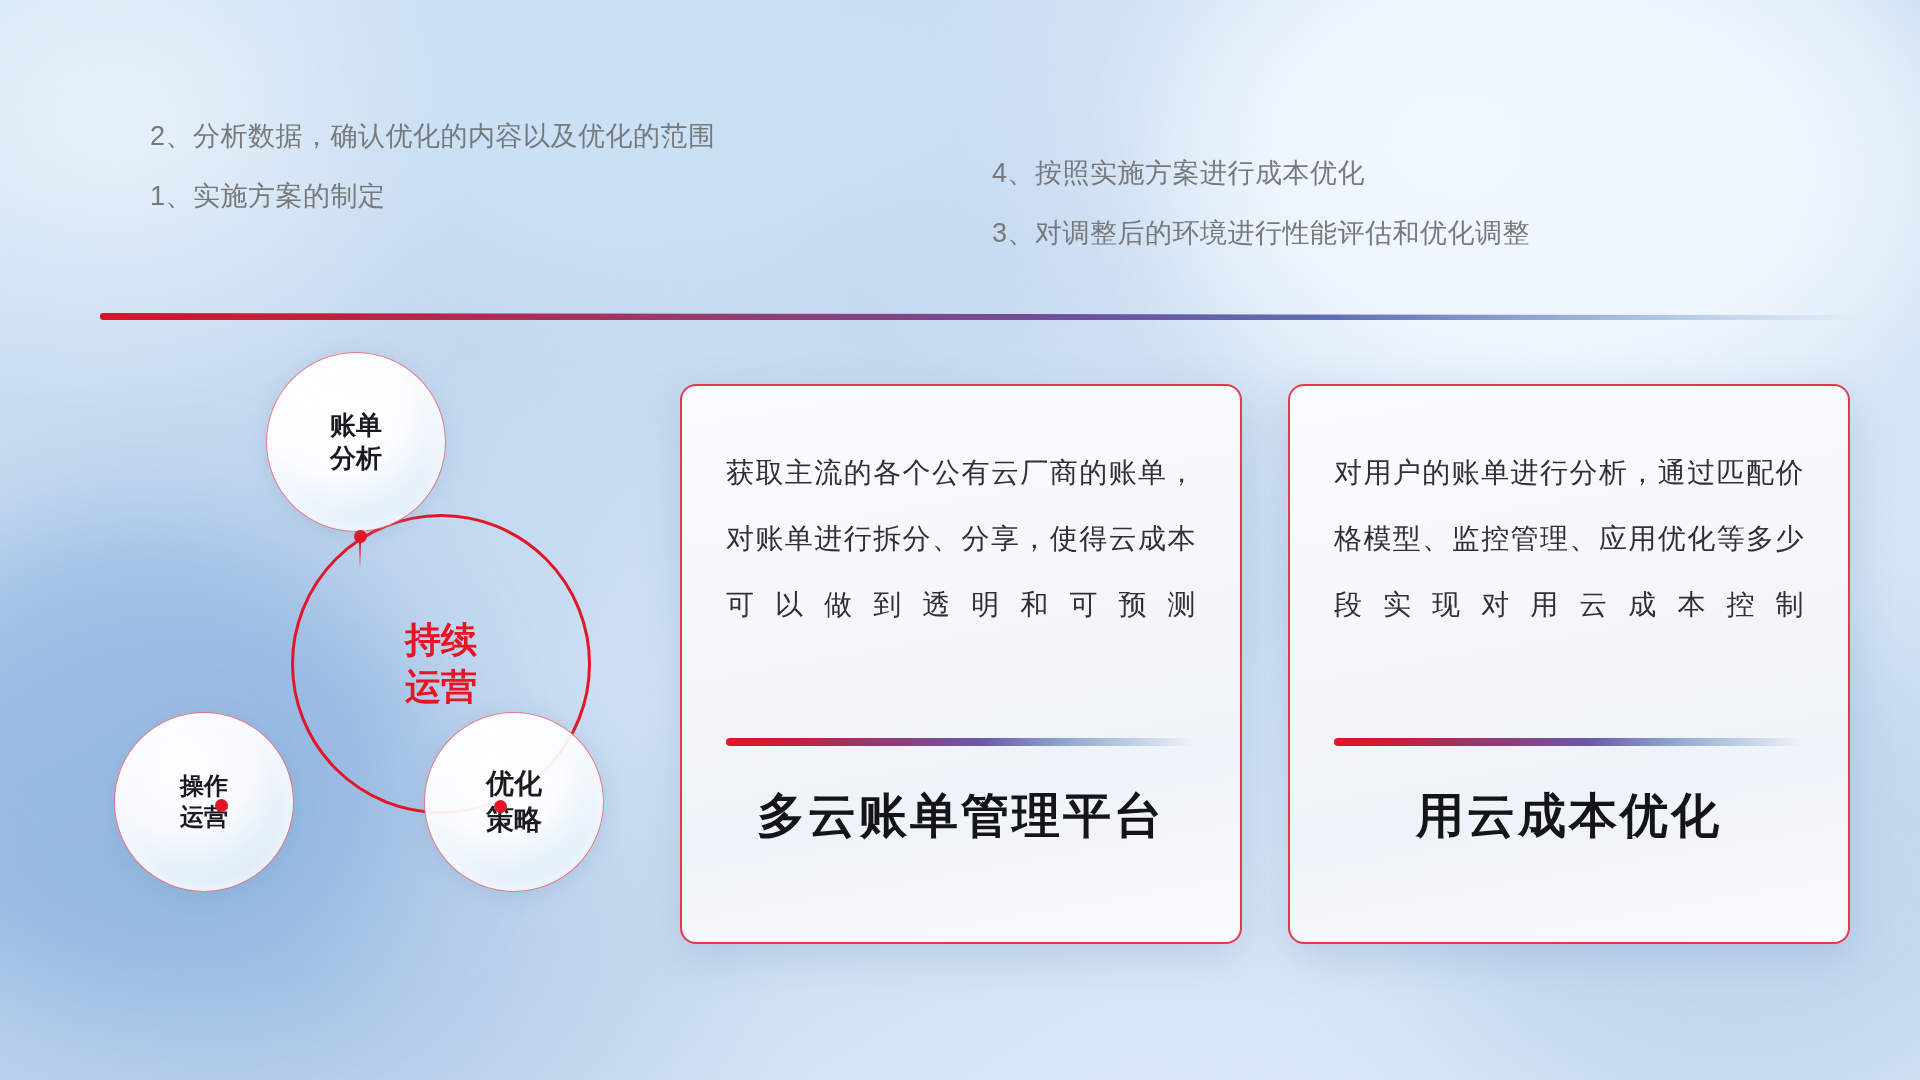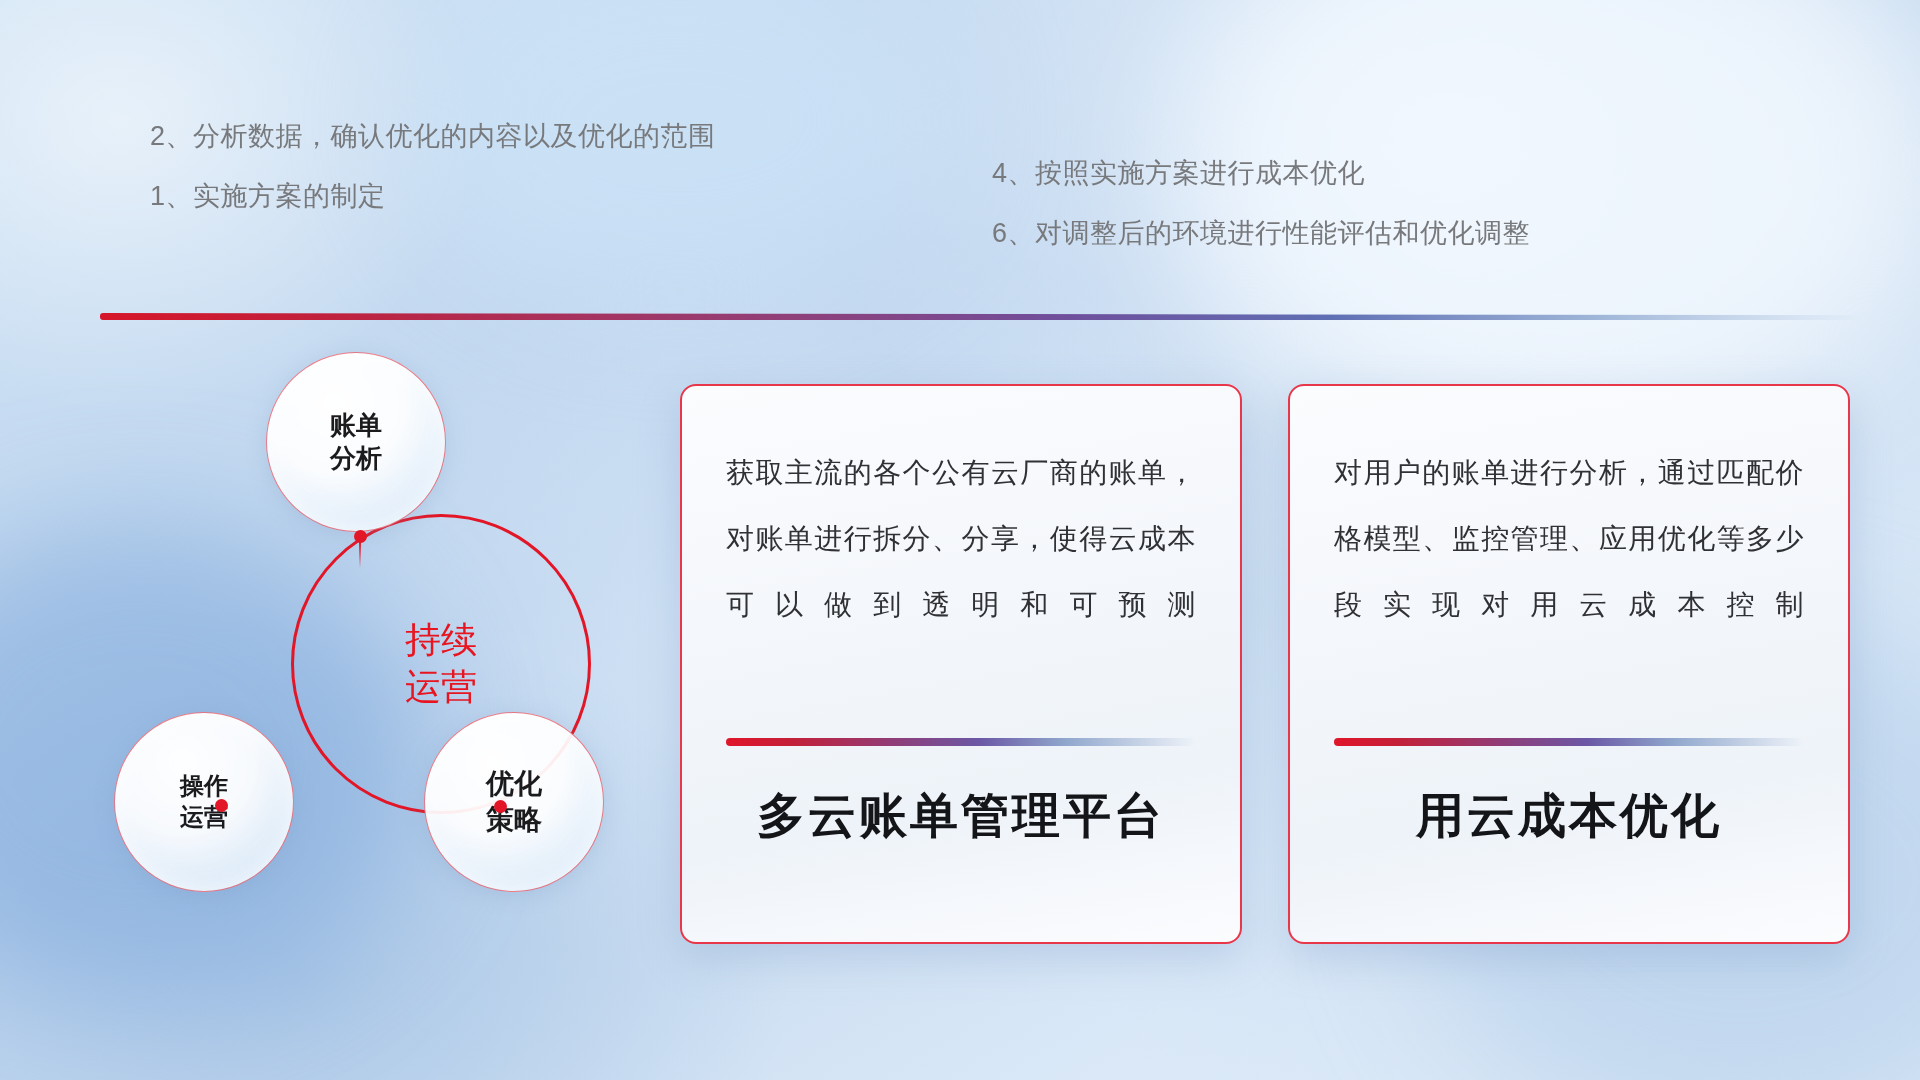--- a/index.html
+++ b/index.html
@@ -54,21 +54,21 @@
     box-shadow:0 4px 20px rgba(120,150,190,.25), inset 0 0 24px rgba(255,255,255,.85);
     display:flex;align-items:center;justify-content:center;
     text-align:right;color:#1b1b1e;font-weight:bold;line-height:1.28;
   }
   .bub-top{left:170px;top:0px;width:180px;height:180px;font-size:26px;}
   .bub-bl{left:18px;top:360px;width:180px;height:180px;font-size:24px;}
   .bub-br{left:328px;top:360px;width:180px;height:180px;font-size:28px;}
   .center-label{
     position:absolute;left:195px;top:162px;width:300px;height:300px;
     display:flex;align-items:center;justify-content:center;
-    color:#e8141f;font-weight:normal;font-size:36px;line-height:1.3;text-align:center;
+    color:#e8141f;font-weight:bold;font-size:36px;line-height:1.3;text-align:center;
   }
   .dot{position:absolute;width:13px;height:13px;border-radius:50%;background:#e21626;}
   .d-top{left:258px;top:178px;}
   .d-bl{left:119px;top:447px;}
   .d-br{left:398px;top:448px;}
   .tail{position:absolute;width:2px;background:linear-gradient(180deg,#e21626,rgba(226,22,38,0));}
   .t-top{left:263px;top:190px;height:26px;}
 
   
   .card{
@@ -102,21 +102,21 @@
   <div class="blob b3"></div>
   <div class="blob b4"></div>
 
   <div class="list list-left">
     <div class="row">2、分析数据，确认优化的内容以及优化的范围</div>
     <div class="row">1、实施方案的制定</div>
   </div>
 
   <div class="list list-right">
     <div class="row">4、按照实施方案进行成本优化</div>
-    <div class="row">6、对调整后的环境进行性能评估和优化调整</div>
+    <div class="row">3、对调整后的环境进行性能评估和优化调整</div>
   </div>
 
   <div class="divider"></div>
 
   <div class="venn">
     <div class="ring"></div>
 
     <div class="center-label">
       <div>
         <div>持续</div>

